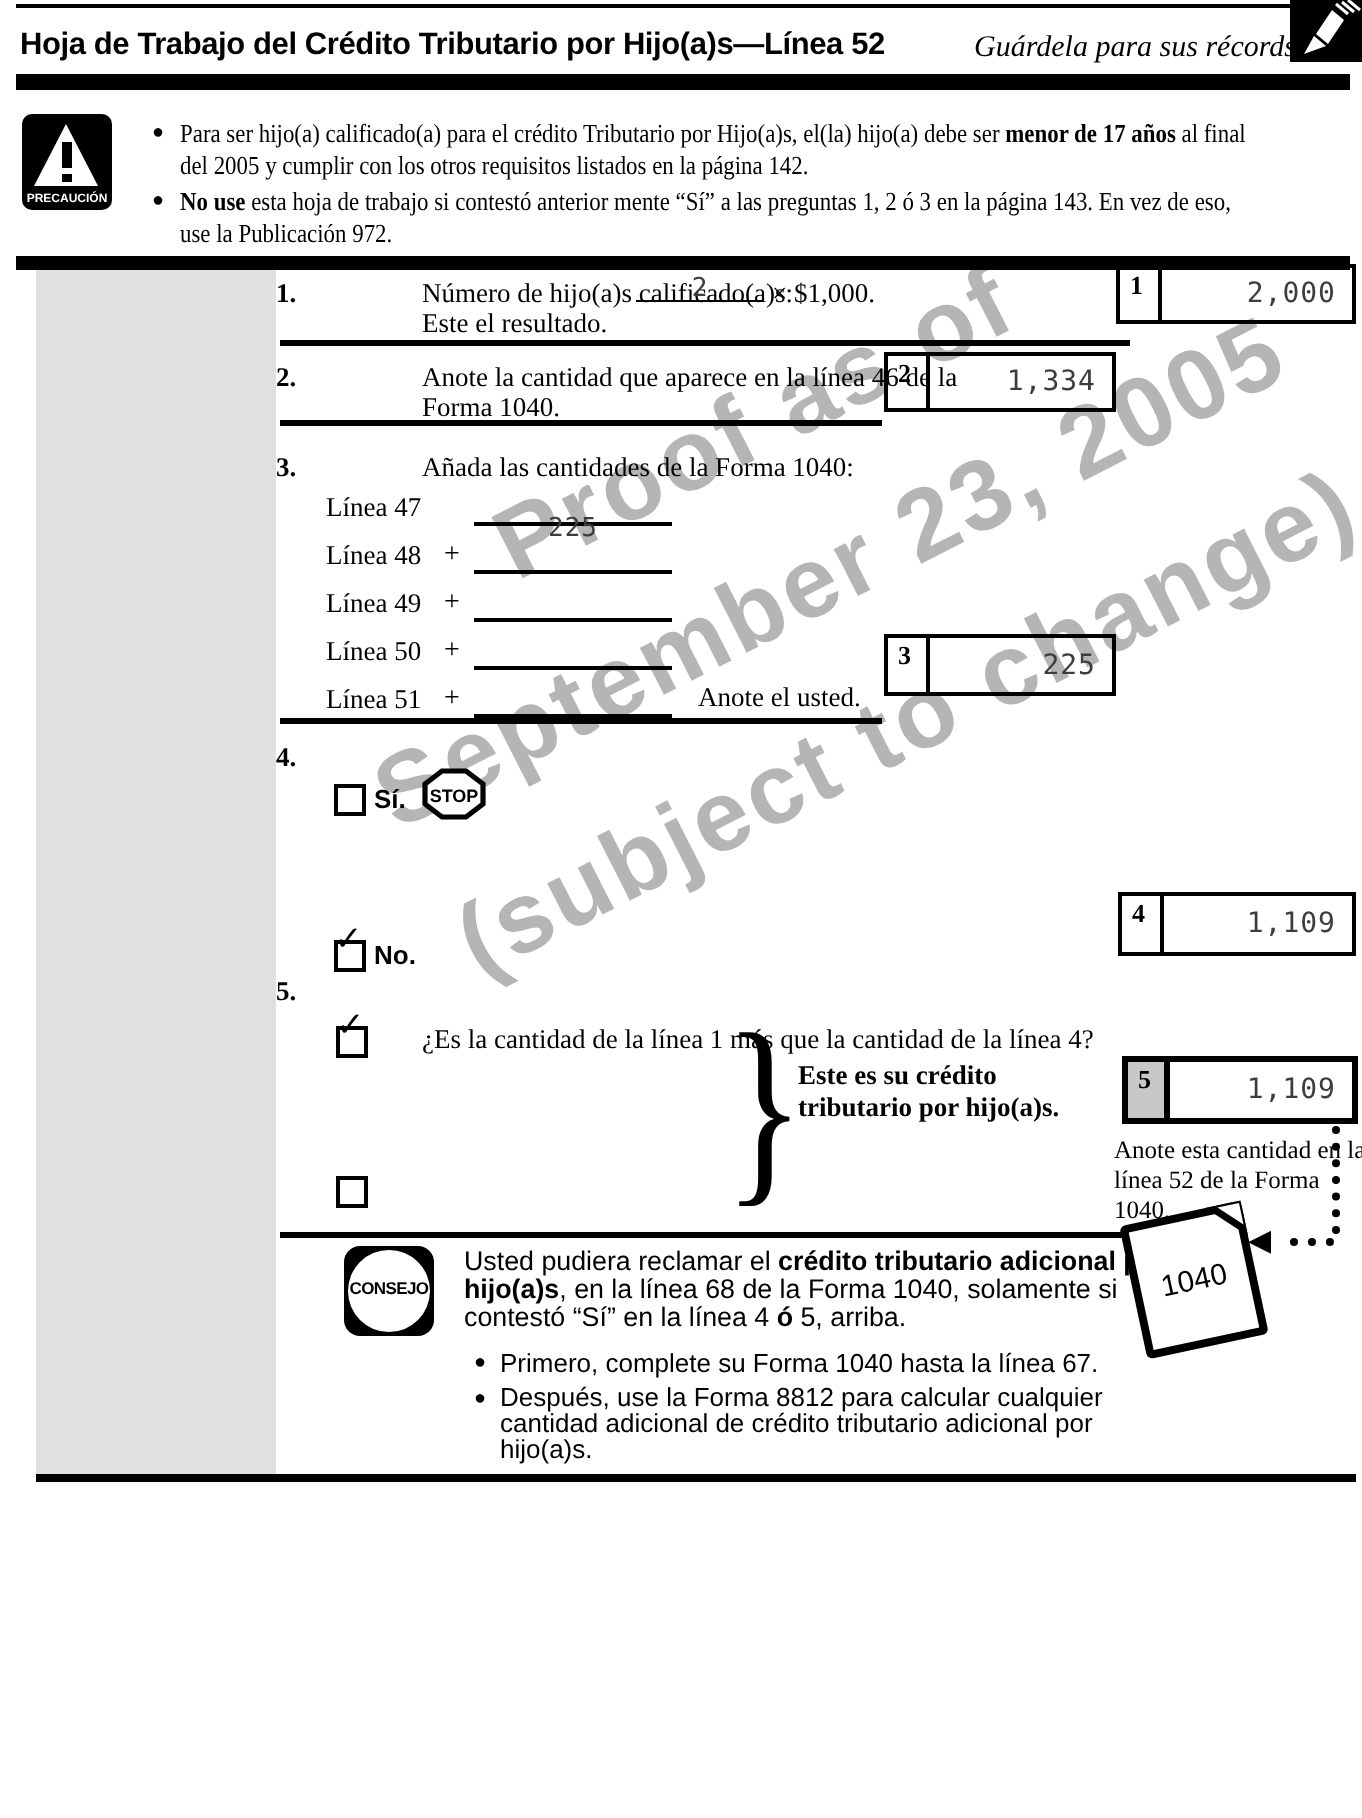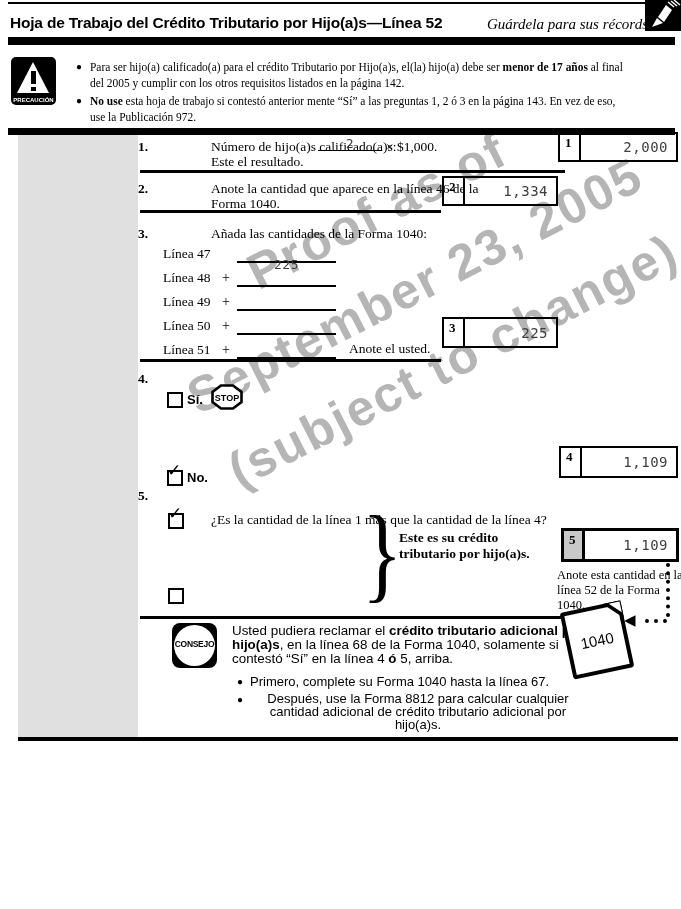--- a/index.html
+++ b/index.html
@@ -225,21 +225,21 @@
   <div class="hr" style="left:140px;top:616px;width:425px;height:3px;"></div>
 
   <div class="tip">
     <div class="tipcircle"></div>
     <div class="tiplabel">CONSEJO</div>
   </div>
   <div class="abs sans" style="left:232px;top:624px;width:352px;font-size:13.4px;line-height:14.2px;"><span>Usted pudiera reclamar el </span><span class="b">crédito tributario adicional por hijo(a)s</span><span>, en la línea 68 de la Forma 1040, solamente si contestó “Sí” en la línea 4 </span><span class="b">ó</span><span> 5, arriba.</span></div>
   <span class="abs" style="left:237px;top:676px;font-size:10px;">●</span>
   <div class="abs sans" style="left:250px;top:675px;width:336px;font-size:13px;line-height:13px;">Primero, complete su Forma 1040 hasta la línea 67.</div>
   <span class="abs" style="left:237px;top:694px;font-size:10px;">●</span>
-  <div class="abs sans" style="left:250px;top:693px;width:336px;font-size:13px;line-height:12.8px;text-align:center;">Después, use la Forma 8812 para calcular cualquier cantidad adicional de crédito tributario adicional por hijo(a)s.</div>
+  <div class="abs sans" style="left:250px;top:693px;width:336px;font-size:13px;line-height:12.8px;">Después, use la Forma 8812 para calcular cualquier cantidad adicional de crédito tributario adicional por hijo(a)s.</div>
 
   <div class="f1040">
     <div class="fold"></div>
     <div class="fold2"></div>
     <span>1040</span>
   </div>
   <div class="vdots"></div>
   <div class="hdots"></div>
   <span class="dotarrow">◀</span>
 

